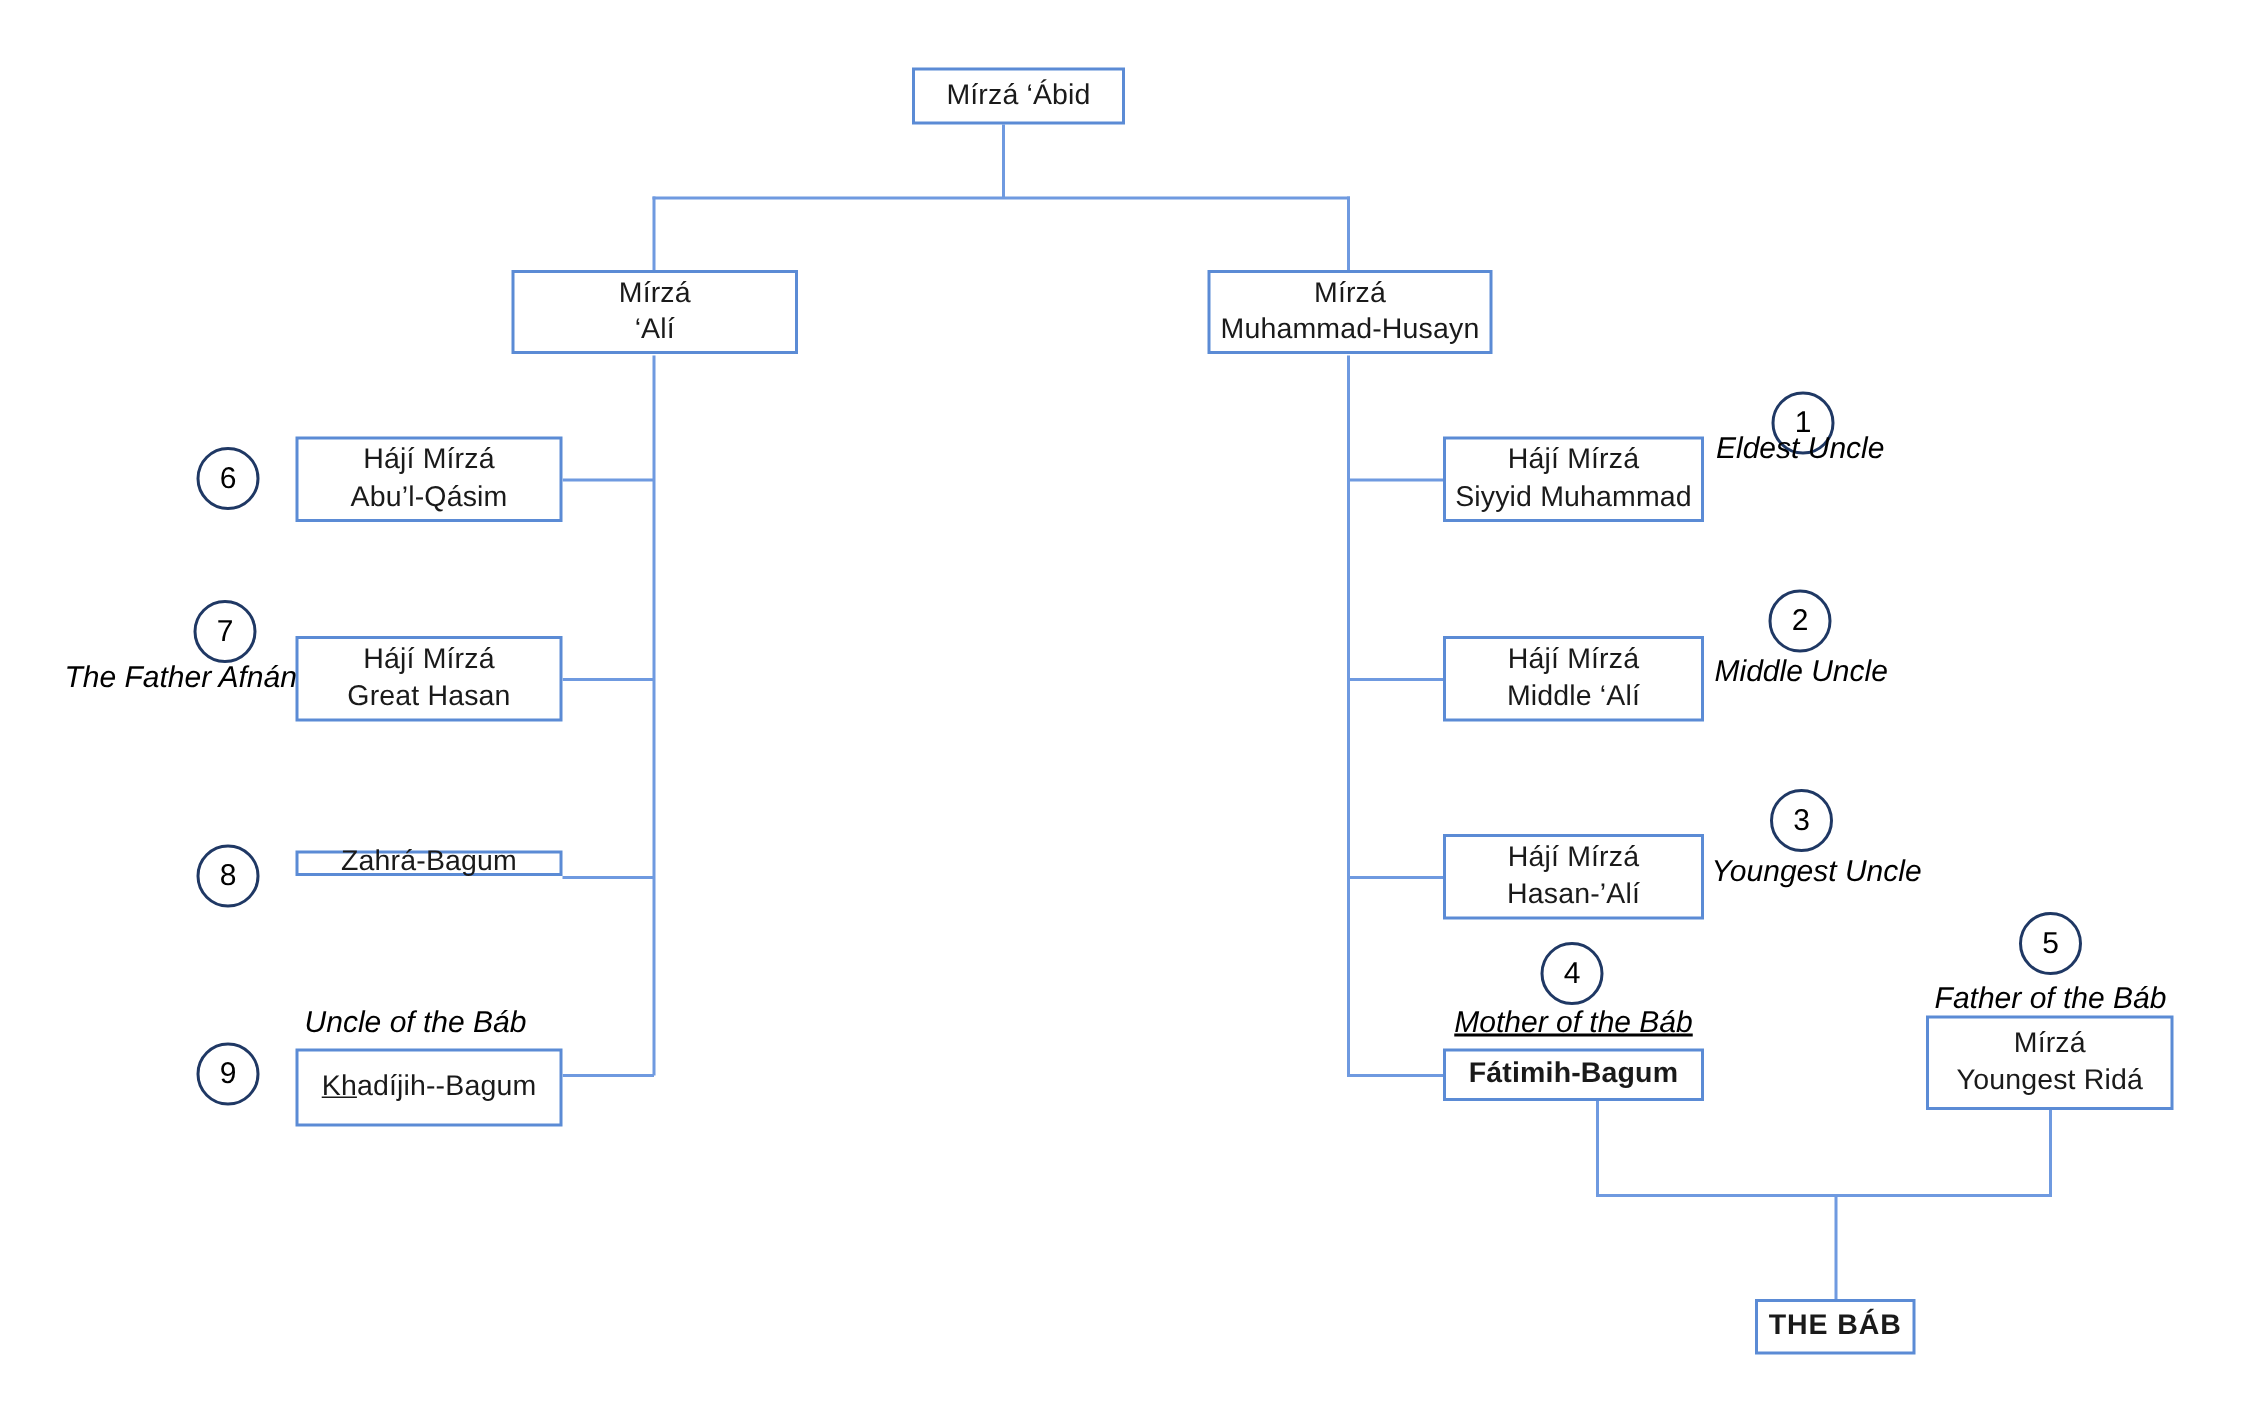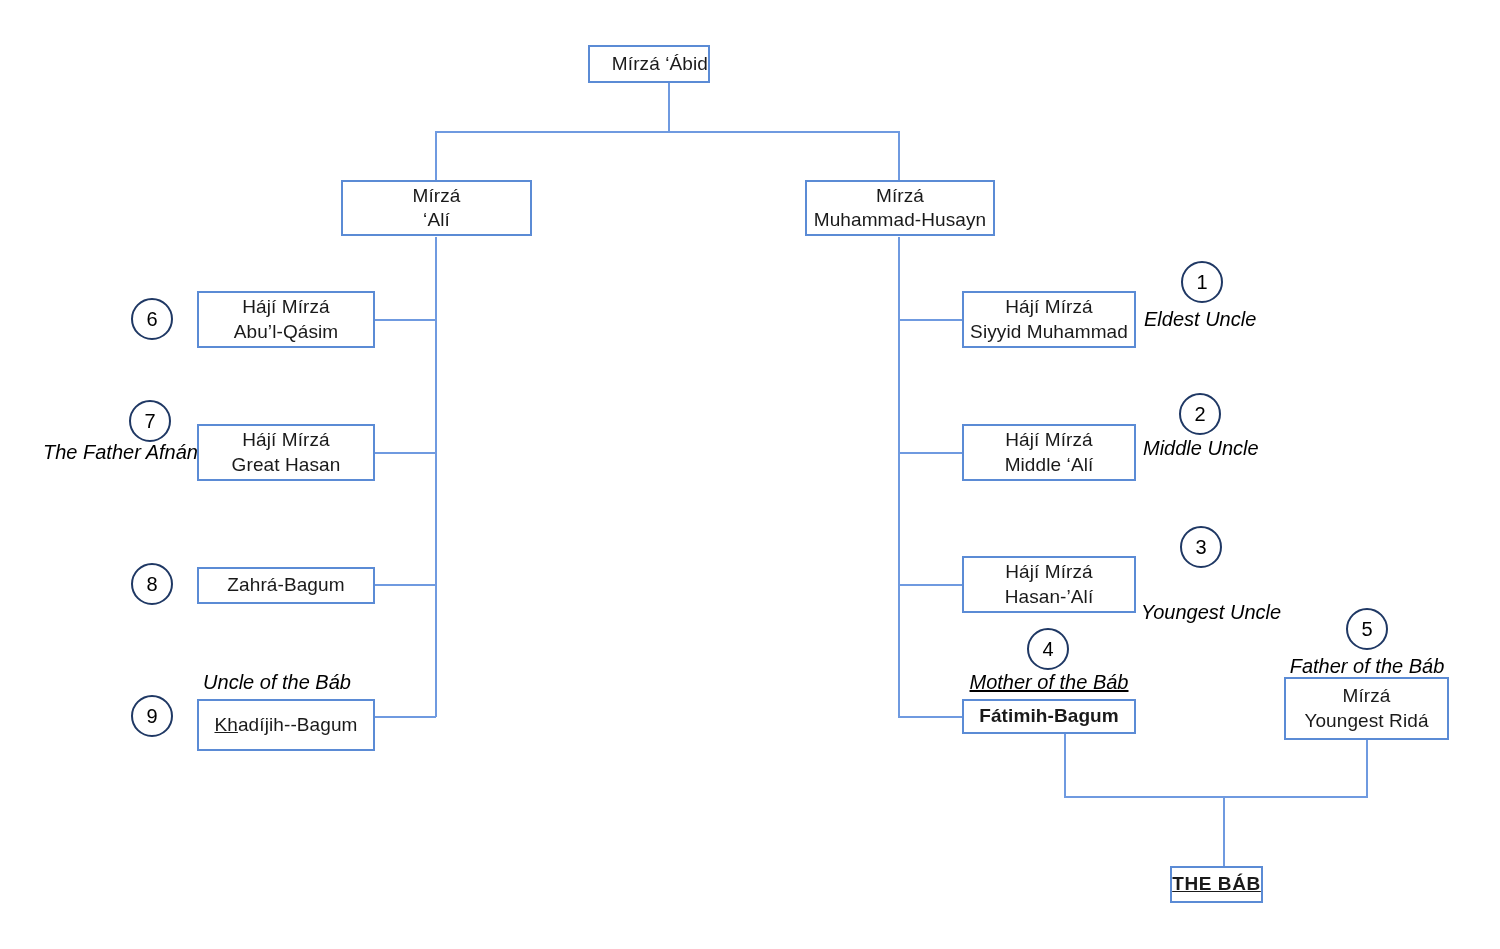--- a/index.html
+++ b/index.html
@@ -98,21 +98,21 @@
   <div class="line h" style="left:898px; top:319px; width:64px;"></div>
   <div class="line h" style="left:898px; top:452px; width:64px;"></div>
   <div class="line h" style="left:898px; top:584px; width:64px;"></div>
   <div class="line h" style="left:898px; top:716px; width:64px;"></div>
 
   <div class="line v" style="left:1064px; top:734px; height:63px;"></div>
   <div class="line v" style="left:1366px; top:740px; height:57px;"></div>
   <div class="line h" style="left:1064px; top:796px; width:304px;"></div>
   <div class="line v" style="left:1223px; top:796px; height:70px;"></div>
 
-  <div class="node" style="left:588px; top:45px; width:122px; height:38px;align-items:flex-end;">
+  <div class="node" style="left:608px; top:45px; width:142px; height:38px;">
     <span class="ln">Mírzá ‘Ábid</span>
   </div>
 
   <div class="node" style="left:341px; top:180px; width:191px; height:56px;">
     <span class="ln">Mírzá</span>
     <span class="ln">‘Alí</span>
   </div>
 
   <div class="node" style="left:805px; top:180px; width:190px; height:56px;">
     <span class="ln">Mírzá</span>
@@ -122,21 +122,21 @@
   <div class="node" style="left:197px; top:291px; width:178px; height:57px;">
     <span class="ln">Hájí Mírzá</span>
     <span class="ln">Abu’l-Qásim</span>
   </div>
 
   <div class="node" style="left:197px; top:424px; width:178px; height:57px;">
     <span class="ln">Hájí Mírzá</span>
     <span class="ln">Great Hasan</span>
   </div>
 
-  <div class="node" style="left:197px; top:567px; width:178px; height:37px;">
+  <div class="node" style="left:197px; top:567px; width:178px; height:17px;">
     <span class="ln">Zahrá-Bagum</span>
   </div>
 
   <div class="node" style="left:197px; top:699px; width:178px; height:52px;">
     <span class="ln"><span class="underline-kh">Kh</span><span>adíjih--Bagum</span></span>
   </div>
 
   <div class="node" style="left:962px; top:291px; width:174px; height:57px;">
     <span class="ln">Hájí Mírzá</span>
     <span class="ln">Siyyid Muhammad</span>
@@ -154,21 +154,21 @@
 
   <div class="node" style="left:962px; top:699px; width:174px; height:35px;font-weight:bold;">
     <span class="ln">Fátimih-Bagum</span>
   </div>
 
   <div class="node" style="left:1284px; top:677px; width:165px; height:63px;">
     <span class="ln">Mírzá</span>
     <span class="ln">Youngest Ridá</span>
   </div>
 
-  <div class="node bold" style="left:1170px; top:866px; width:93px; height:37px;text-decoration:underline;">
+  <div class="node bold" style="left:1170px; top:866px; width:107px; height:37px;">
     <span class="ln">THE BÁB</span>
   </div>
 
   <div class="circle" style="left:1181px; top:261px;">
     <span>1</span>
   </div>
   <div class="circle" style="left:1179px; top:393px;">
     <span>2</span>
   </div>
   <div class="circle" style="left:1180px; top:526px;">
@@ -186,21 +186,21 @@
   <div class="circle" style="left:129px; top:400px;">
     <span>7</span>
   </div>
   <div class="circle" style="left:131px; top:563px;">
     <span>8</span>
   </div>
   <div class="circle" style="left:131px; top:695px;">
     <span>9</span>
   </div>
 
-  <div class="caption" style="left:1144px; top:308px;">Eldest Uncle</div>
+  <div class="caption" style="left:1144px; top:288px;">Eldest Uncle</div>
   <div class="caption" style="left:1143px; top:437px;">Middle Uncle</div>
-  <div class="caption" style="left:1141px; top:601px;">Youngest Uncle</div>
+  <div class="caption" style="left:1141px; top:570px;">Youngest Uncle</div>
   <div class="caption center" style="left:1049px; top:671px;text-decoration:underline;">Mother of the Báb</div>
   <div class="caption center" style="left:1367px; top:655px;">Father of the Báb</div>
   <div class="caption" style="left:43px; top:441px;">The Father Afnán</div>
   <div class="caption center" style="left:277px; top:671px;">Uncle of the Báb</div>
 
 </div>
 
 </body></html>

